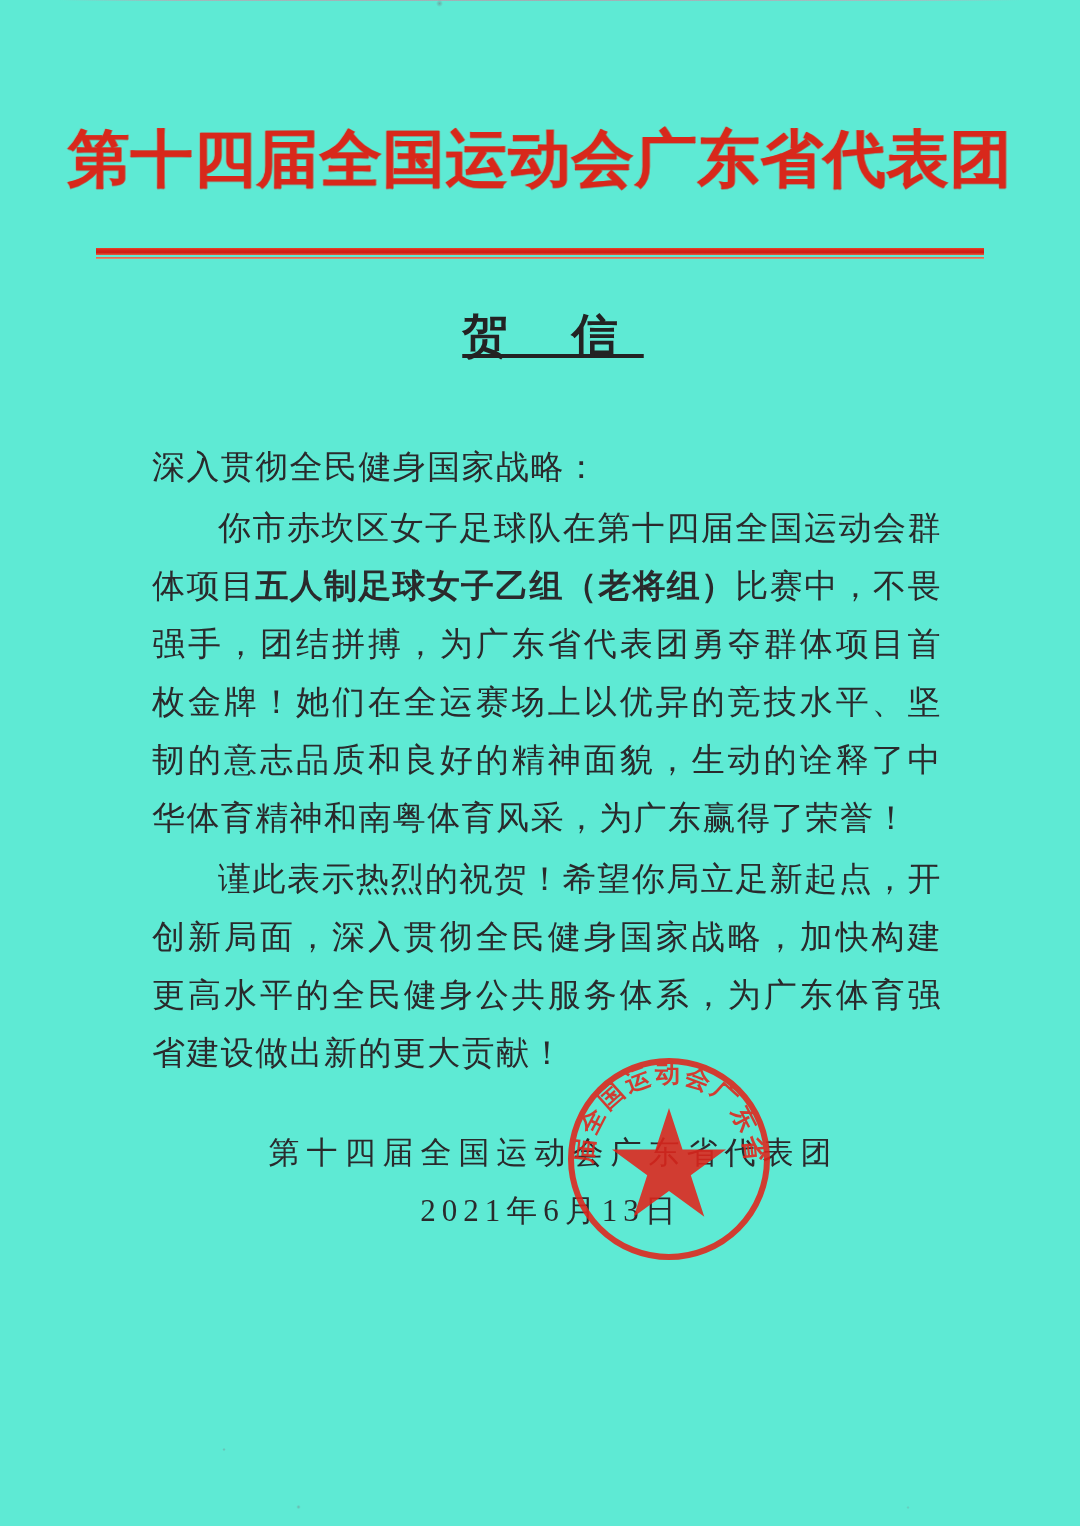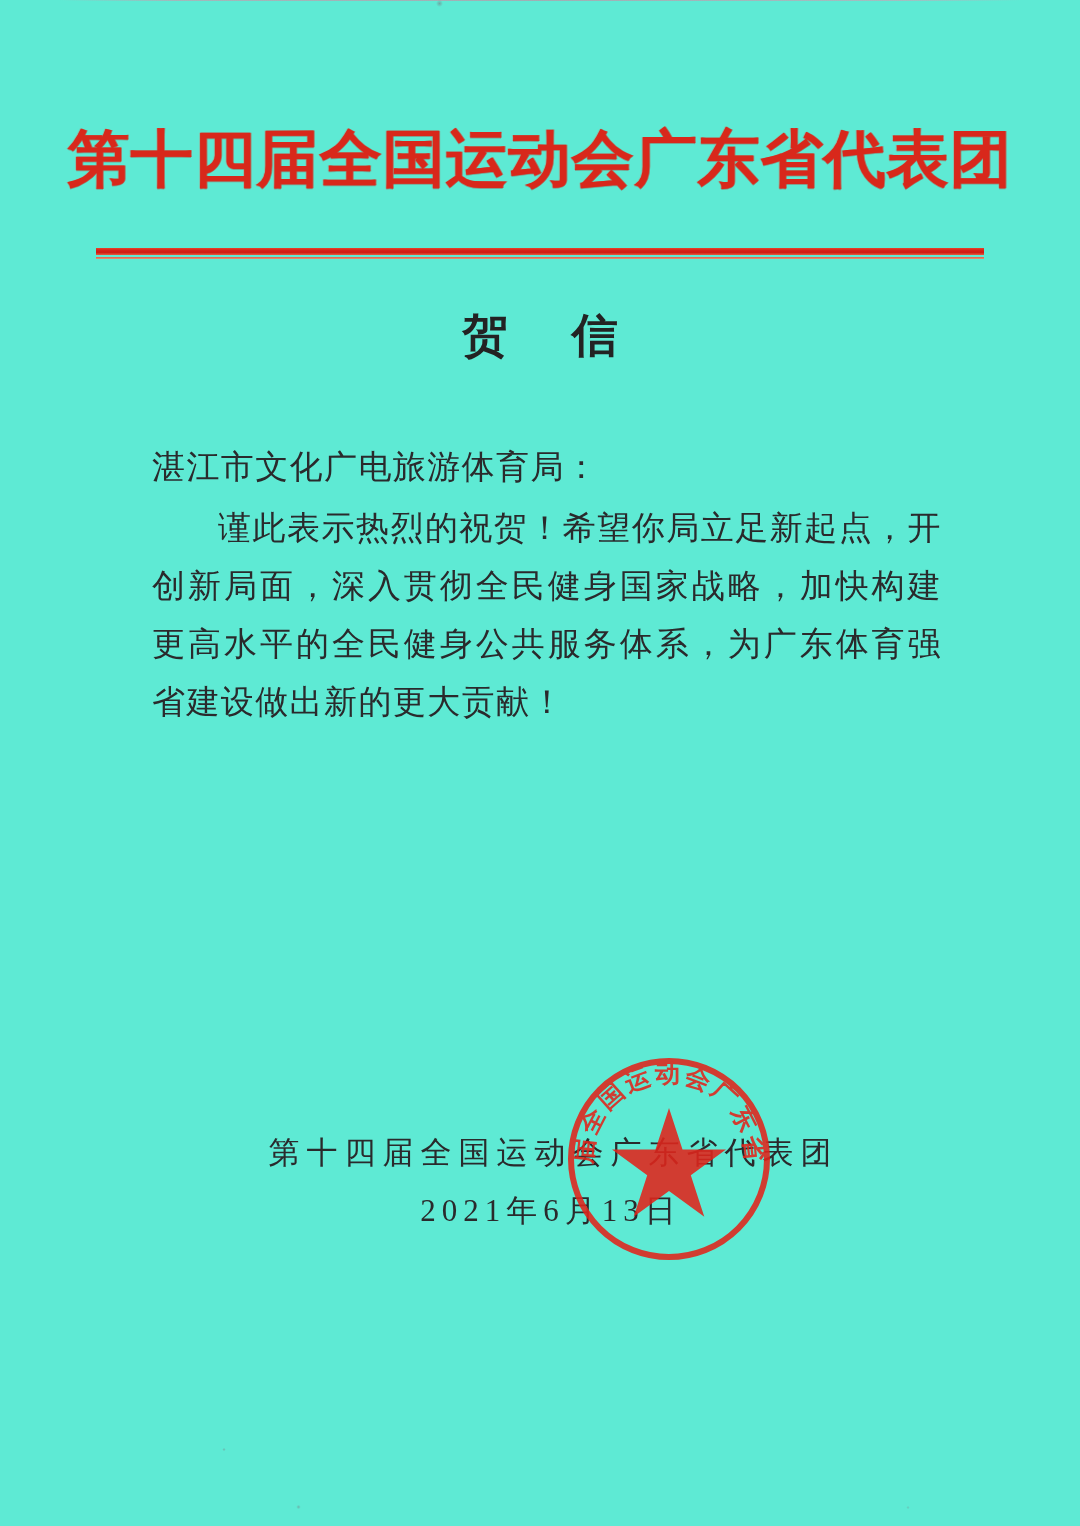--- a/index.html
+++ b/index.html
@@ -115,20 +115,21 @@
     top: 308px;
     width: 1080px;
     text-align: center;
     font-family: "Liberation Serif", "DejaVu Serif", serif;
     font-weight: 700;
     font-size: 46px;
     line-height: 1.2;
     color: #232323;
     letter-spacing: 26px;
     text-indent: 26px;
+    text-decoration: underline;
   }
 
   
   .letter-body {
     position: absolute;
     left: 152px;
     top: 438px;
     width: 790px;
     color: #2a2a2c;
     font-family: "Liberation Serif", "DejaVu Serif", serif;
@@ -213,22 +214,23 @@
 
   <div class="rule rule-top">
     <div class="rule-thick"></div>
     <div class="rule-hair"></div>
   </div>
 
   <div class="doc-title">贺 信</div>
 
   <div class="letter-body">
 
-    <p class="salutation">湛江市文化广电旅游体育局：</p>
-
+    <p class="salutation">深入贯彻全民健身国家战略：</p>
+
+    <p class="para"><span>你市赤坎区女子足球队在第十四届全国运动会群体项目</span><span class="emph">五人制足球女子乙组（老将组）</span><span>比赛中，不畏强手，团结拼搏，为广东省代表团勇夺群体项目首枚金牌！她们在全运赛场上以优异的竞技水平、坚韧的意志品质和良好的精神面貌，生动的诠释了中华体育精神和南粤体育风采，为广东赢得了荣誉！</span></p>
 
     <p class="para">谨此表示热烈的祝贺！希望你局立足新起点，开创新局面，深入贯彻全民健身国家战略，加快构建更高水平的全民健身公共服务体系，为广东体育强省建设做出新的更大贡献！</p>
   </div>
 
   <div class="signature">
     <div class="sig-org">第十四届全国运动会广东省代表团</div>
     <div class="sig-date">2021年6月13日</div>
   </div>
 
   <div class="seal">

